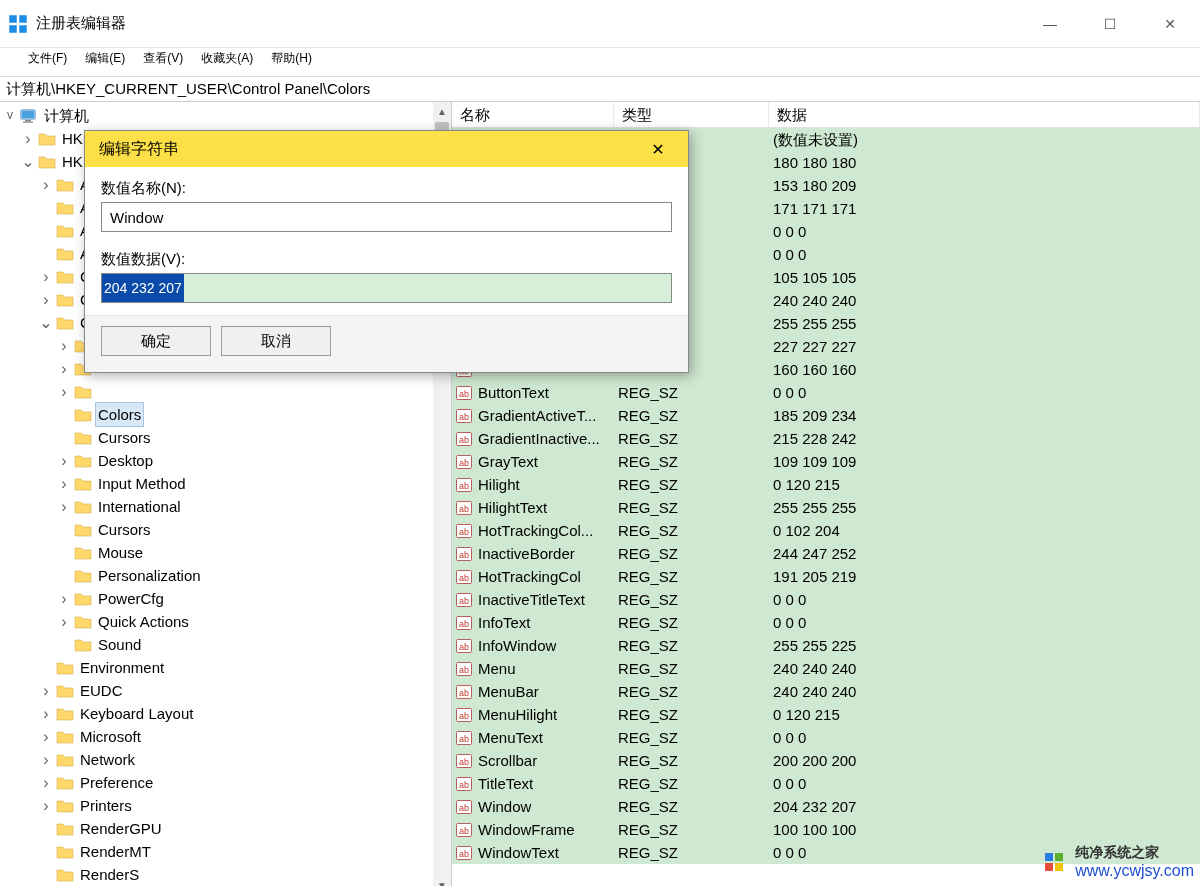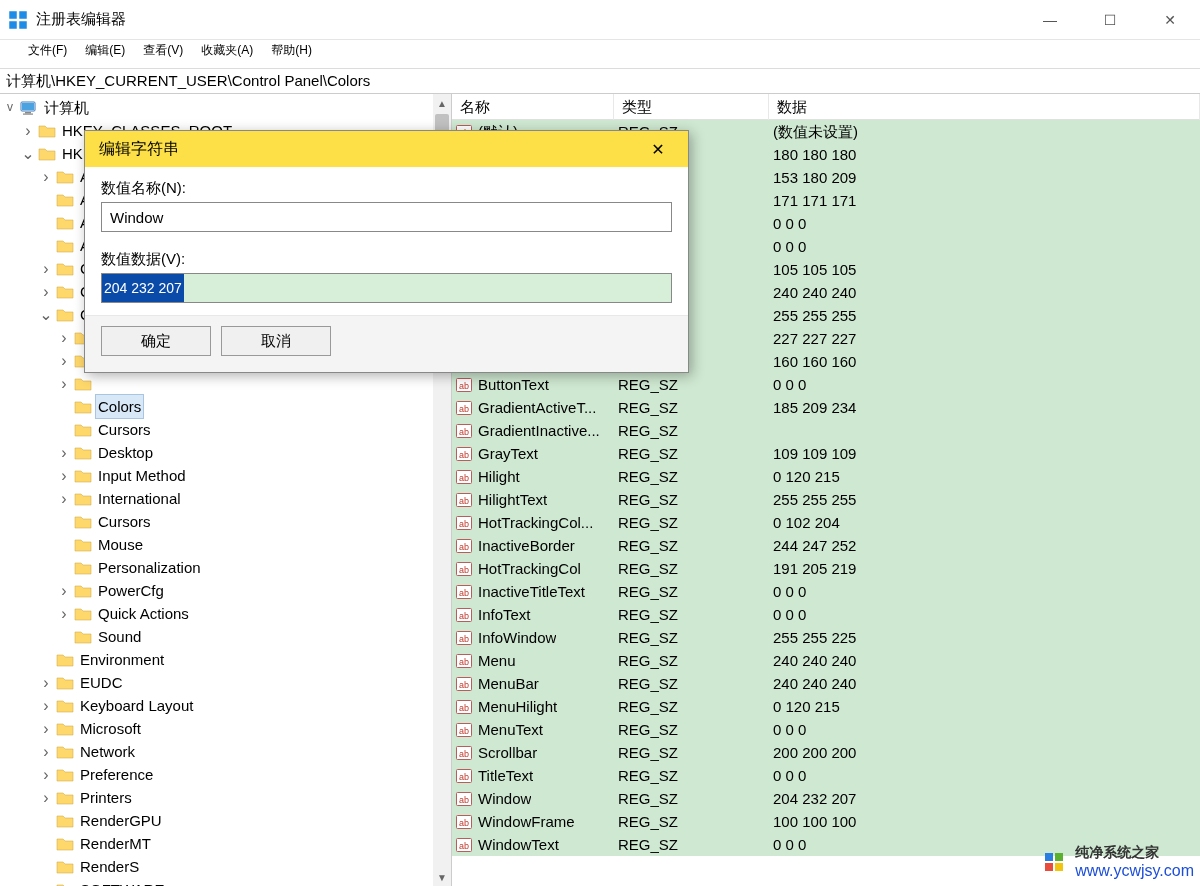--- a/index.html
+++ b/index.html
@@ -1,19 +1,19 @@
 <!DOCTYPE html>
 <html><head>
 <meta charset="utf-8">
 <style>
   * { box-sizing: border-box; margin: 0; padding: 0; }
   body { font-family: "Segoe UI", "Microsoft YaHei", sans-serif; font-size: 14px; color: #000; background: #fff; width: 1200px; height: 886px; overflow: hidden; position: relative; }
 
   
-  .titlebar { height: 40px; display: flex; align-items: center; padding-left: 8px; border-bottom: 1px solid #e5e5e5; }
+  .titlebar { height: 48px; display: flex; align-items: center; padding-left: 8px; border-bottom: 1px solid #e5e5e5; }
   .title-icon { width: 20px; height: 20px; margin-right: 8px; display: inline-block; }
   .title-text { font-size: 15px; flex: 1; }
   .win-buttons { display: flex; height: 100%; }
   .win-btn { width: 60px; display: flex; align-items: center; justify-content: center; color: #555; }
 
   
   .menubar { height: 28px; display: flex; align-items: flex-start; padding-left: 20px; font-size: 12px; }
   .menu-item { padding: 2px 8px; margin-right: 2px; }
 
   
@@ -663,20 +663,21 @@
           <div class="list-row">
             <div class="c-name">
               <span class="val-icon">
                 <svg width="16" height="16">
                   <use href="#string-icon"></use>
                 </svg>
               </span>
               <span class="txt">GradientInactive...</span>
             </div>
             <div class="c-type">REG_SZ</div>
+            <div class="c-data">215 228 242</div>
           </div>
           <div class="list-row">
             <div class="c-name">
               <span class="val-icon">
                 <svg width="16" height="16">
                   <use href="#string-icon"></use>
                 </svg>
               </span>
               <span class="txt">GrayText</span>
             </div>

